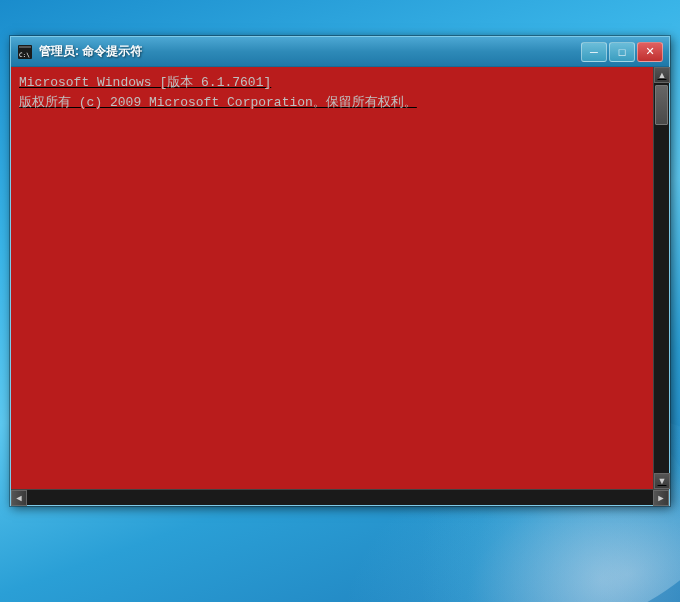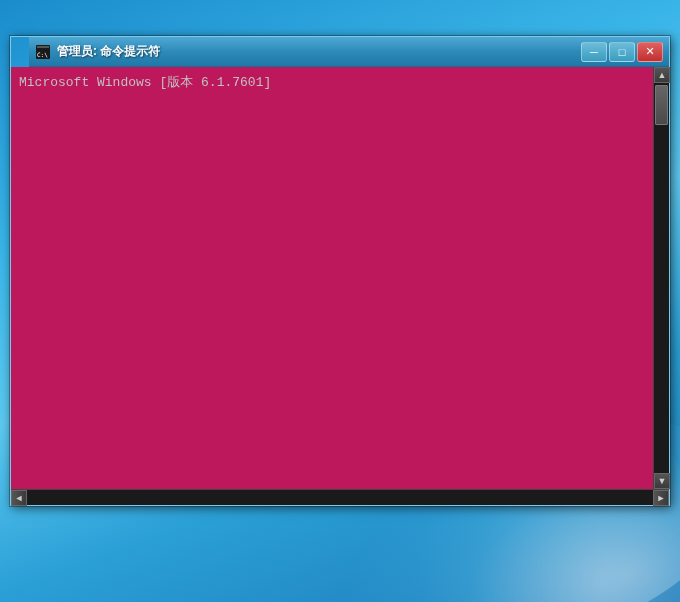--- a/index.html
+++ b/index.html
@@ -50,21 +50,20 @@
 
     
     .title-bar {
       height: 30px;
       background: linear-gradient(to bottom, #4da8d4 0%, #2e8ab8 50%, #1f78a8 100%);
       display: flex;
       align-items: center;
       padding: 0 6px;
       border-bottom: 1px solid #1a6a95;
       user-select: none;
-      margin-left: 18px;
     }
 
     .title-bar-icon {
       width: 16px;
       height: 16px;
       margin-right: 6px;
       display: flex;
       align-items: center;
       justify-content: center;
       flex-shrink: 0;
@@ -105,22 +104,23 @@
     }
 
     .tb-btn.close-btn {
       background: linear-gradient(to bottom, #e06060 0%, #c03030 100%);
     }
 
     
     .terminal-wrapper {
       flex: 1;
       display: flex;
-      background: #be185d;
-      position: relative;
+      background: #b91c1c;
+      position: relative;
+      text-decoration: underline;
     }
 
     .terminal-content {
       flex: 1;
       padding: 6px 6px 6px 8px;
       color: #c0c0c0;
       font-family: 'Lucida Console', 'Courier New', monospace;
       font-size: 13px;
       line-height: 1.5;
       overflow: hidden;
@@ -245,20 +245,21 @@
       <div class="title-bar-buttons">
         <div class="tb-btn">─</div>
         <div class="tb-btn">□</div>
         <div class="tb-btn close-btn">✕</div>
       </div>
     </div>
 
     <div class="terminal-wrapper">
       <div class="terminal-content">
         <span class="terminal-line">Microsoft Windows [版本 6.1.7601]</span>
+        <span class="terminal-line">版权所有 (c) 2009 Microsoft Corporation。保留所有权利。</span>
         <span class="terminal-line spacer"></span>
       </div>
 
       <div class="scrollbar">
         <div class="scroll-btn">▲</div>
         <div class="scroll-track">
           <div class="scroll-thumb"></div>
         </div>
         <div class="scroll-btn">▼</div>
       </div>

